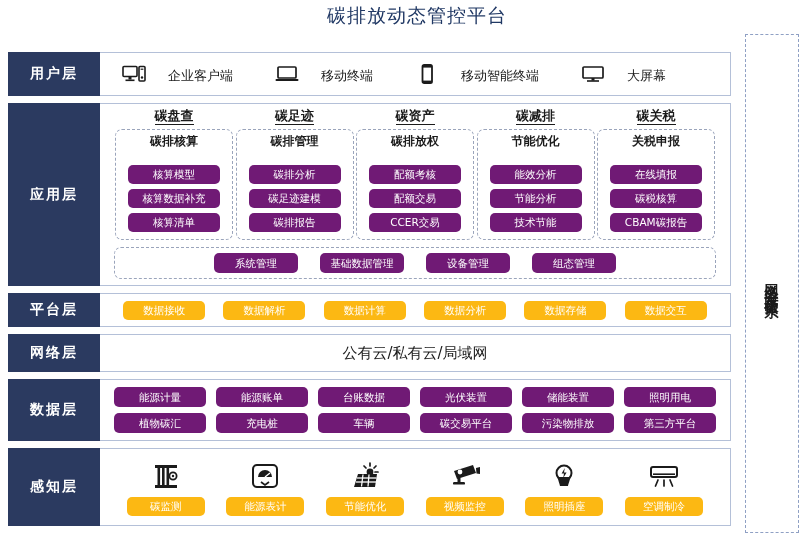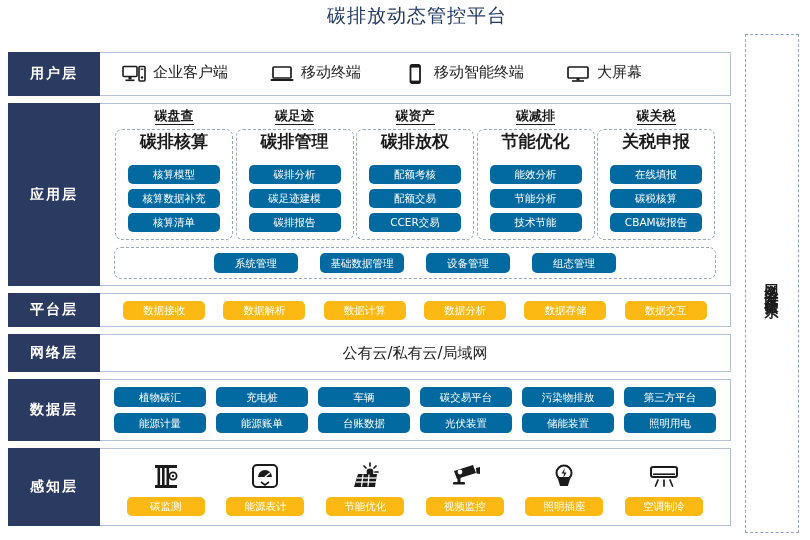--- a/index.html
+++ b/index.html
@@ -46,23 +46,23 @@
     position:relative;
     display:flex;
     align-items:center;
     box-sizing:border-box;
   }
 
   
   .user-layer{height:44px;}
   .user-body{padding-left:22px;gap:0;}
   .user-item{
-    display:flex;align-items:flex-start;gap:7px;
+    display:flex;align-items:flex-end;gap:22px;
     margin-right:42px;
-    font-size:15px;color:#1b1b1b;
+    font-size:13px;color:#1b1b1b;
   }
   .user-item .ic{display:flex;align-items:center;justify-content:center;width:24px;height:22px;}
 
   
   .app-layer{height:183px;}
   .app-body{
     flex-direction:column;align-items:stretch;justify-content:center;
     padding:4px 10px 6px 10px;
   }
   .app-groups{
@@ -78,25 +78,25 @@
   }
   .group-box{
     width:118px;
     border:1.3px dashed #9aa4bb;
     border-radius:7px;
     padding:4px 0 7px 0;
     display:flex;flex-direction:column;align-items:center;
     box-sizing:border-box;
   }
   .group-sub{
-    font-size:17px;font-weight:bold;color:#1b1b1b;
+    font-size:12px;font-weight:bold;color:#1b1b1b;
     margin-bottom:16px;line-height:15px;
   }
   .pill{
-    background:#0369a1;
+    background:#701a75;
     color:#ffffff;
     font-size:10.5px;
     border-radius:5px;
     height:19px;line-height:19px;
     text-align:center;
     margin-bottom:5px;
     box-sizing:border-box;
   }
   .pill:last-child{margin-bottom:0;}
   .group-box .pill{width:92px;}
@@ -306,34 +306,34 @@
       <div class="layer-label">网络层</div>
       <div class="layer-body net-body">
         <div class="net-text">公有云/私有云/局域网</div>
       </div>
     </div>
 
     <div class="layer data-layer">
       <div class="layer-label">数据层</div>
       <div class="layer-body data-body">
         <div class="data-row">
+          <div class="pill">能源计量</div>
+          <div class="pill">能源账单</div>
+          <div class="pill">台账数据</div>
+          <div class="pill">光伏装置</div>
+          <div class="pill">储能装置</div>
+          <div class="pill">照明用电</div>
+        </div>
+        <div class="data-row">
           <div class="pill">植物碳汇</div>
           <div class="pill">充电桩</div>
           <div class="pill">车辆</div>
           <div class="pill">碳交易平台</div>
           <div class="pill">污染物排放</div>
           <div class="pill">第三方平台</div>
-        </div>
-        <div class="data-row">
-          <div class="pill">能源计量</div>
-          <div class="pill">能源账单</div>
-          <div class="pill">台账数据</div>
-          <div class="pill">光伏装置</div>
-          <div class="pill">储能装置</div>
-          <div class="pill">照明用电</div>
         </div>
       </div>
     </div>
 
     <div class="layer perc-layer">
       <div class="layer-label">感知层</div>
       <div class="layer-body perc-body">
 
         <div class="perc-item">
           <div class="perc-icon">

